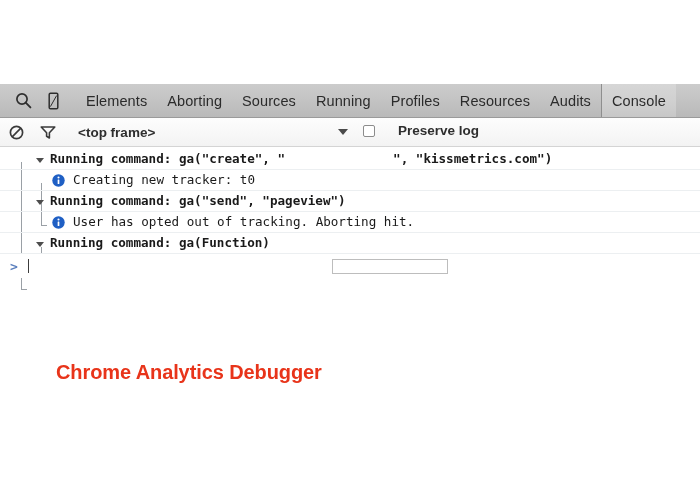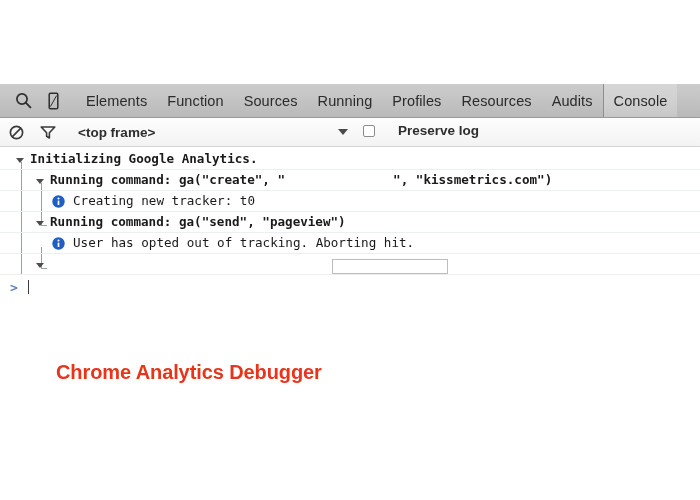--- a/index.html
+++ b/index.html
@@ -266,21 +266,21 @@
           <rect x="3.2" y="1.2" width="8.6" height="15.6" rx="1.3" ry="1.3" fill="none" stroke="#2e2e2e" stroke-width="1.5"></rect>
           <line x1="4.4" y1="14.6" x2="10.6" y2="3.6" stroke="#2e2e2e" stroke-width="1"></line>
         </svg>
       </div>
 
       <div class="tab-list">
         <div class="tab">
             <span>Elements</span>
           </div>
         <div class="tab">
-            <span>Function</span>
+            <span>Aborting</span>
           </div>
         <div class="tab">
             <span>Sources</span>
           </div>
         <div class="tab">
             <span>Running</span>
           </div>
         <div class="tab">
             <span>Profiles</span>
           </div>
@@ -322,24 +322,20 @@
         <span class="preserve-label">Preserve log</span>
       </div>
     </div>
 
     <div class="console">
 
       <div class="guide b hook" style="left:21px; top:15px; height:128px;"></div>
       <div class="guide b hook" style="left:41px; top:36px; height:43px;"></div>
       <div class="guide b hook" style="left:41px; top:100px; height:22px;"></div>
 
-      <div class="row bold ind1">
-        <span class="tri"></span>
-        <span class="msg">Initializing Google Analytics.</span>
-      </div>
 
       <div class="row bold ind2">
         <span class="tri"></span>
         <span class="msg">Running command: ga("create", "</span>
         <span class="msg" style="display:inline-block;width:108px;">&nbsp;</span>
         <span class="msg">", "kissmetrics.com")</span>
       </div>
 
       <div class="row ind3">
         <span class="info-ico">
@@ -364,20 +360,21 @@
             <circle cx="6.5" cy="6.5" r="6.2" fill="#1f5fc4"></circle>
             <circle cx="6.5" cy="3.5" r="1.05" fill="#ffffff"></circle>
             <rect x="5.65" y="5.4" width="1.7" height="4.7" rx="0.5" fill="#ffffff"></rect>
           </svg>
         </span>
         <span class="msg">User has opted out of tracking. Aborting hit.</span>
       </div>
 
       <div class="row bold ind2">
         <span class="tri"></span>
+        <span class="msg">Running command: ga(Function)</span>
       </div>
 
       <div class="prompt-row">
         <span class="prompt-arrow">&gt;</span>
         <span class="caretbar"></span>
       </div>
 
     </div>
 
     <div class="redaction"></div>

